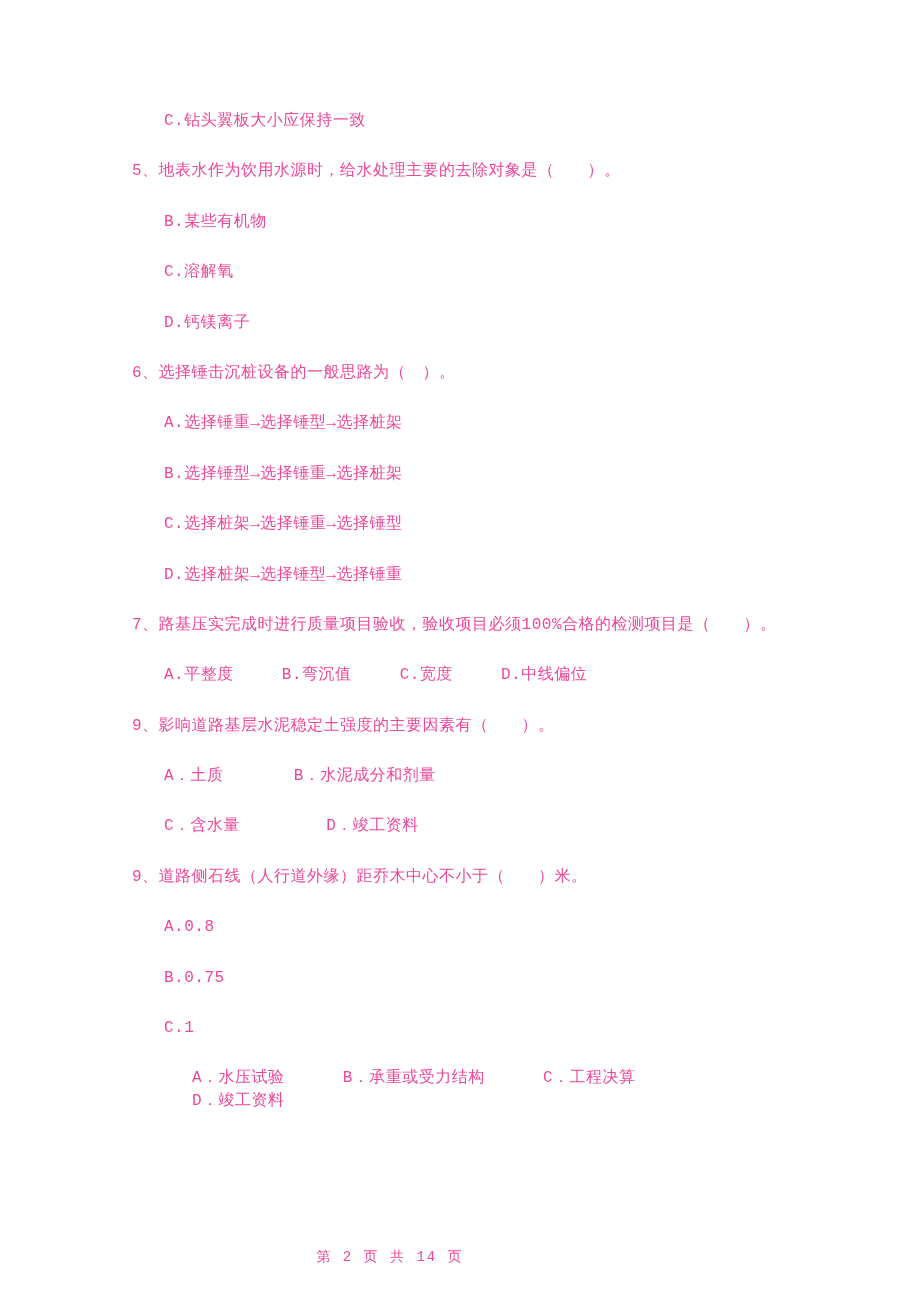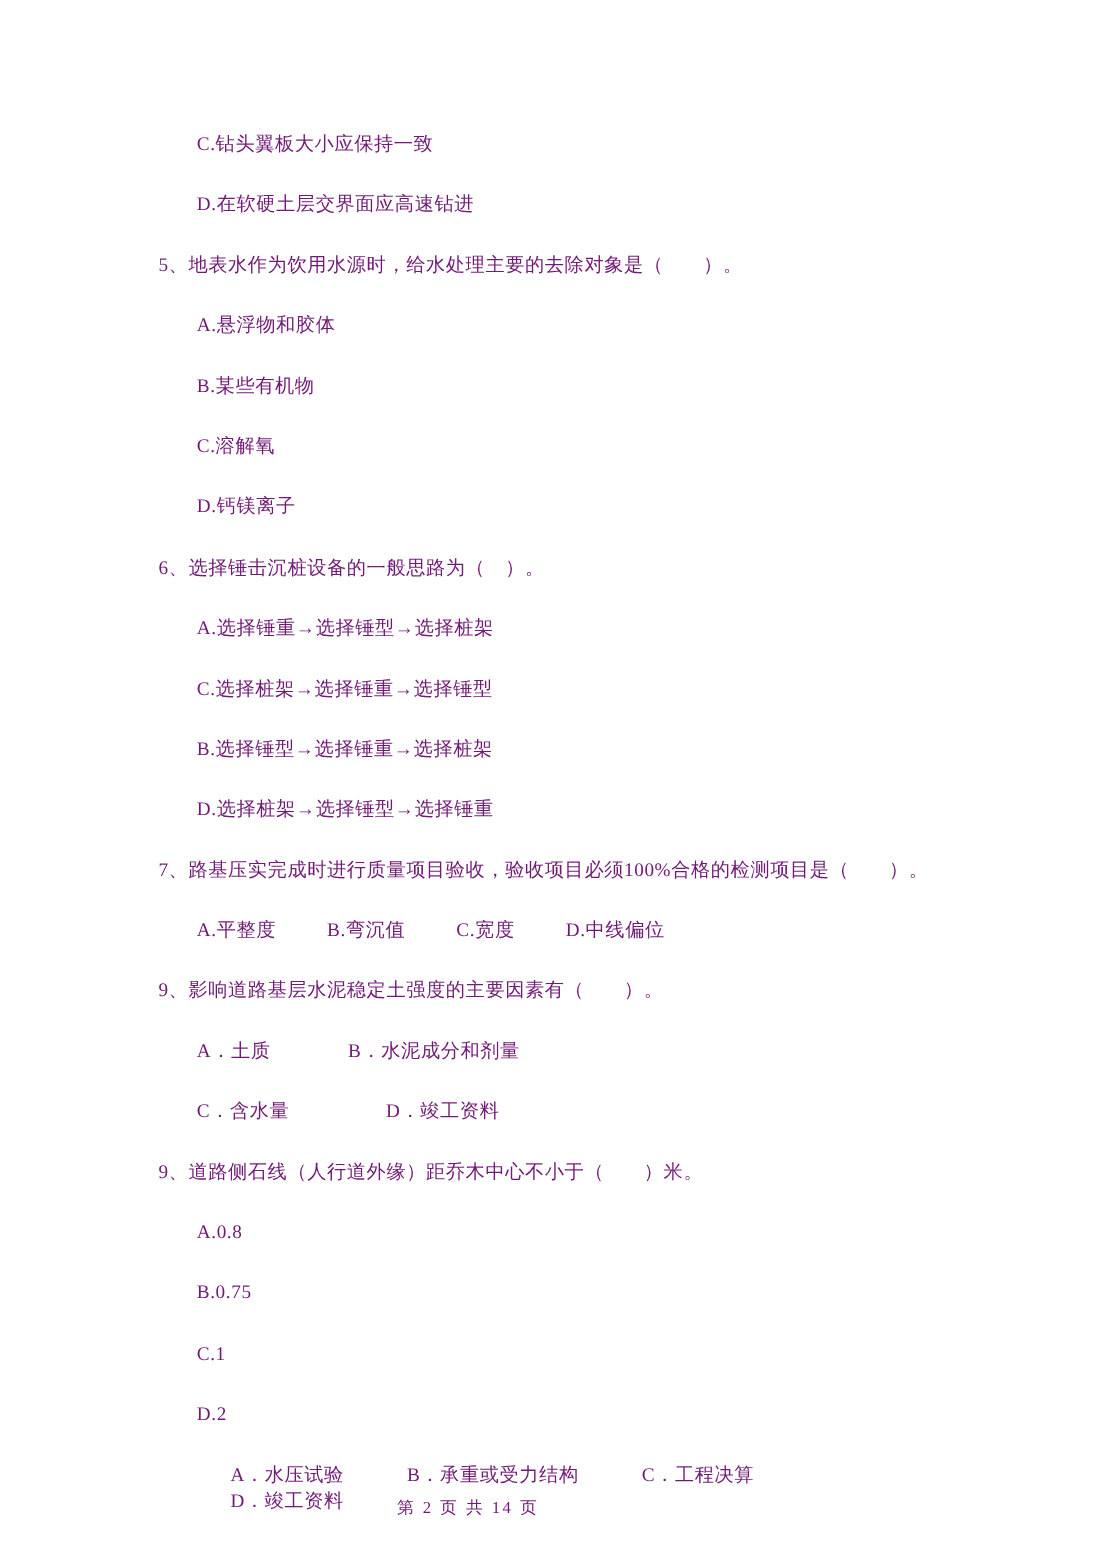--- a/index.html
+++ b/index.html
@@ -5,23 +5,23 @@
   html, body {
     margin: 0;
     padding: 0;
     background: #fff;
     width: 920px;
   }
   .page {
     width: 920px;
     height: 1302px;
     position: relative;
-    font-family: Liberation Serif, serif;
+    font-family: Liberation Mono, monospace;
     font-size: 16px;
-    color: #701a75;
+    color: #ec4899;
     line-height: 1.4;
     box-sizing: border-box;
     padding-top: 110px;
     padding-left: 132px;
     padding-right: 100px;
   }
   .line {
     margin-bottom: 28px;
     letter-spacing: 0.5px;
   }
@@ -51,32 +51,30 @@
     font-size: 14px;
     letter-spacing: 2px;
   }
 </style>
 </head>
 <body>
 
 <div class="page">
 
   <div class="line indent1">C.钻头翼板大小应保持一致</div>
-  <div class="line indent1">D.在软硬土层交界面应高速钻进</div>
 
   <div class="line q">5、地表水作为饮用水源时，给水处理主要的去除对象是（　　）。</div>
-  <div class="line indent1">A.悬浮物和胶体</div>
   <div class="line indent1">B.某些有机物</div>
   <div class="line indent1">C.溶解氧</div>
   <div class="line indent1">D.钙镁离子</div>
 
   <div class="line q">6、选择锤击沉桩设备的一般思路为（　）。</div>
   <div class="line indent1">A.选择锤重→选择锤型→选择桩架</div>
+  <div class="line indent1">B.选择锤型→选择锤重→选择桩架</div>
   <div class="line indent1">C.选择桩架→选择锤重→选择锤型</div>
-  <div class="line indent1">B.选择锤型→选择锤重→选择桩架</div>
   <div class="line indent1">D.选择桩架→选择锤型→选择锤重</div>
 
   <div class="line q">7、路基压实完成时进行质量项目验收，验收项目必须100%合格的检测项目是（　　）。</div>
   <div class="line inline-opts">
     <span>A.平整度</span>
     <span>B.弯沉值</span>
     <span>C.宽度</span>
     <span>D.中线偏位</span>
   </div>
 
@@ -87,21 +85,20 @@
   </div>
   <div class="line inline-opts">
     <span style="margin-right:76px;">C．含水量</span>
     <span>D．竣工资料</span>
   </div>
 
   <div class="line q">9、道路侧石线（人行道外缘）距乔木中心不小于（　　）米。</div>
   <div class="line indent1">A.0.8</div>
   <div class="line indent1">B.0.75</div>
   <div class="line indent1">C.1</div>
-  <div class="line indent1">D.2</div>
 
   <div class="line inline-opts inline-opts2" style="padding-left:60px;">
     <span>A．水压试验</span>
     <span>B．承重或受力结构</span>
     <span>C．工程决算</span>
     <span>D．竣工资料</span>
   </div>
 
   <div class="footer">第 2 页 共 14 页</div>
 </div>

